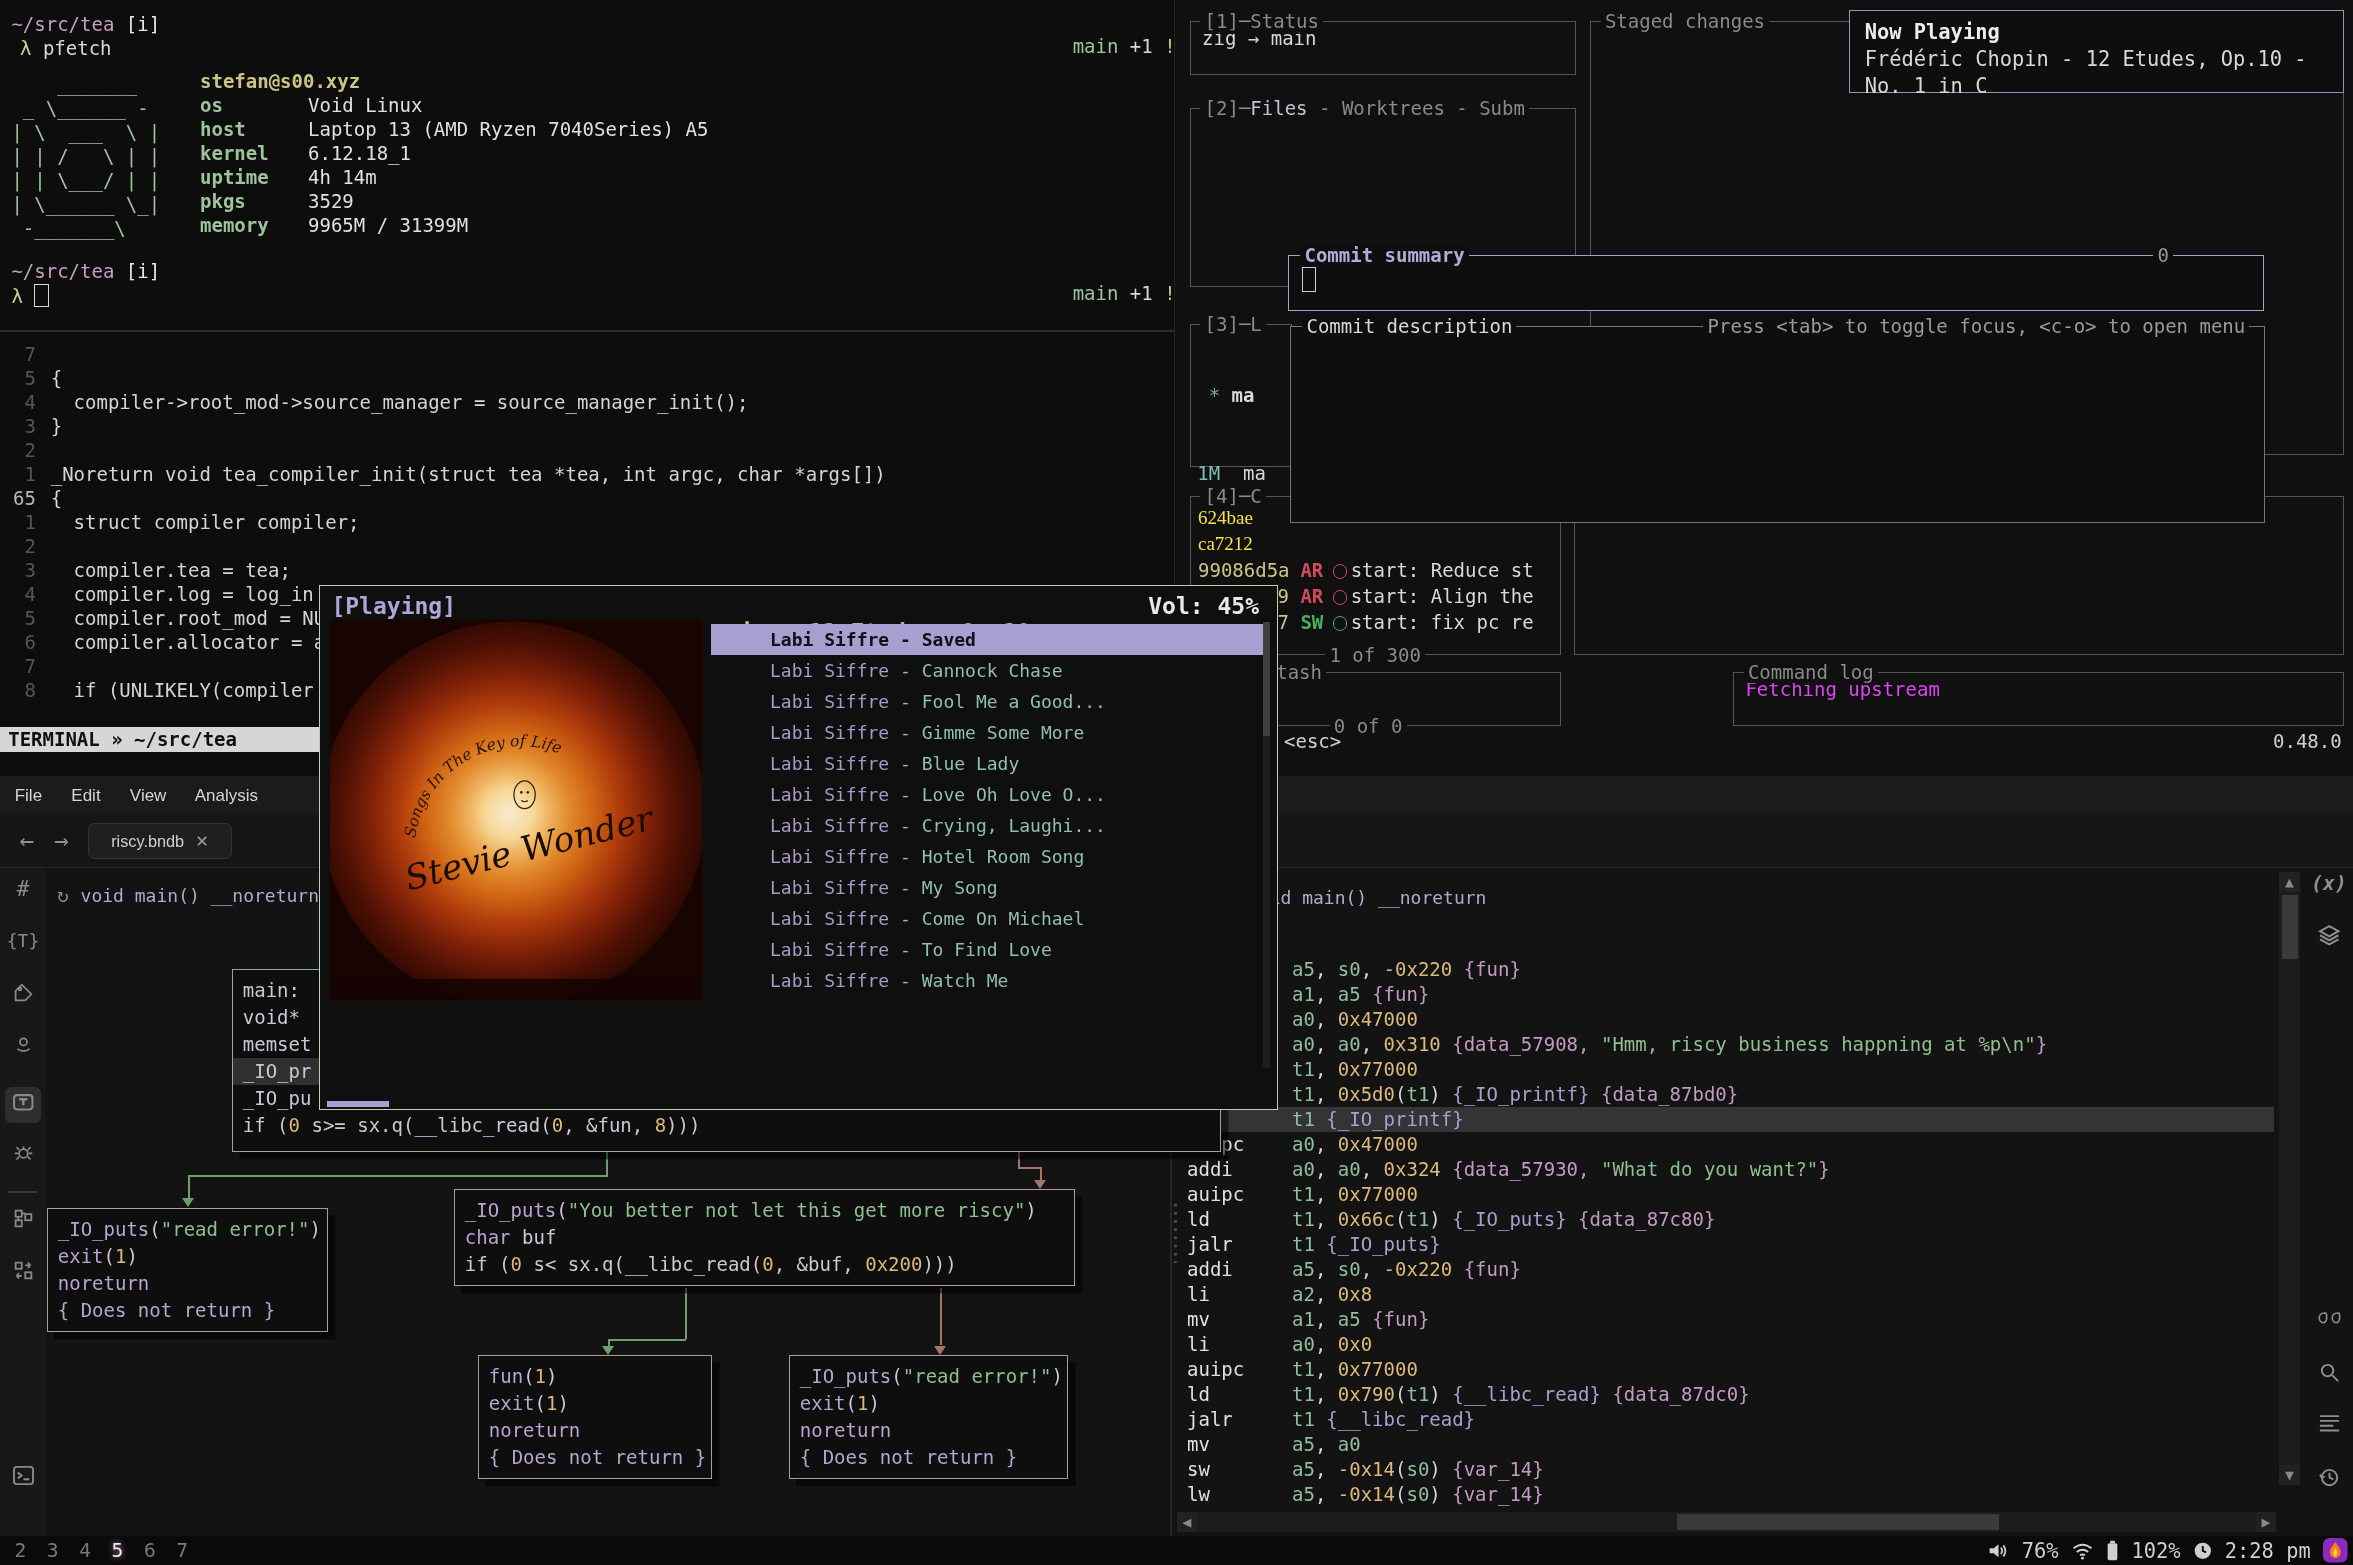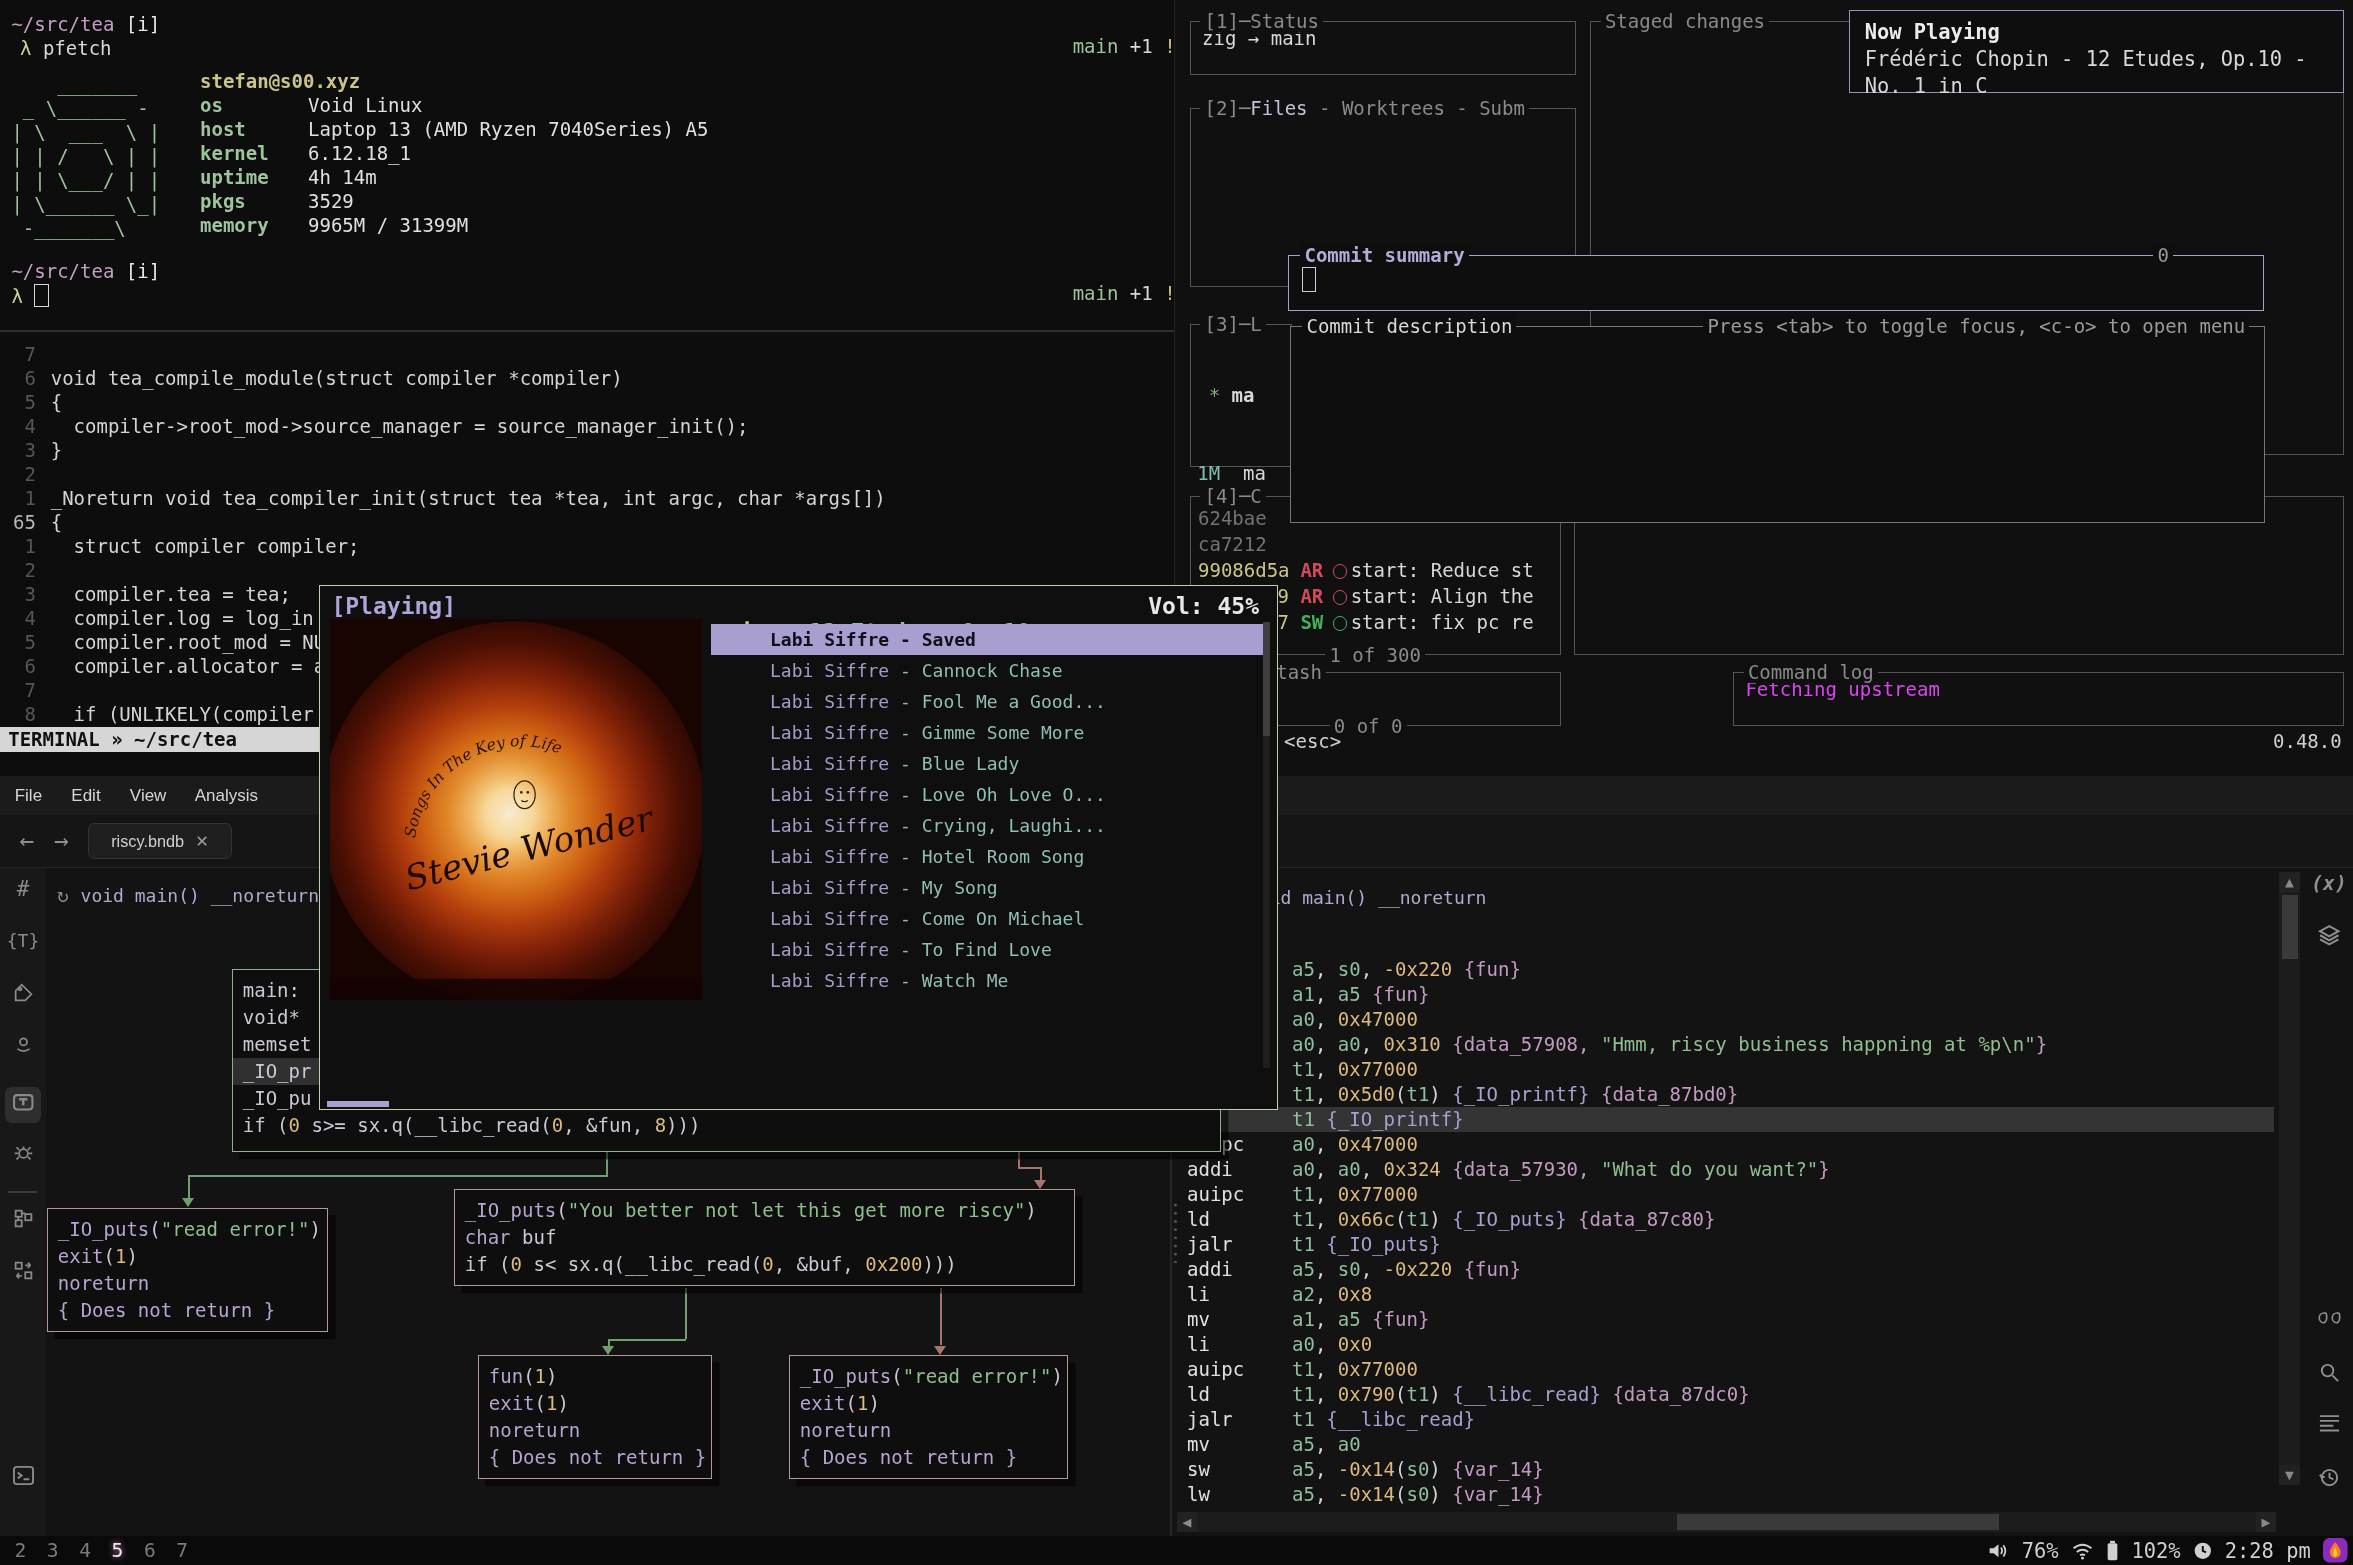--- a/index.html
+++ b/index.html
@@ -26,21 +26,21 @@
   
   #gitui{left:1174px;top:0;width:1179px;height:776px;background:#101010;border-left:1.6px solid #222;box-sizing:border-box;}
   .gbox{position:absolute;border:1.6px solid #555;background:transparent;}
   .gbox .blabel{position:absolute;top:-12.3px;left:9.8px;background:#101010;padding:0 4.1px;color:#8a8a8a;white-space:nowrap;}
   .gbox .bfoot{position:absolute;bottom:-12.3px;background:#101010;padding:0 4.1px;color:#8a8a8a;white-space:nowrap;}
   .gpopup{position:absolute;background:#0e0e0e;border:1.6px solid #777;z-index:5;}
   .gpopup.focus{border-color:#a89fd0;}
   .gpopup .blabel{position:absolute;top:-12.3px;left:11.4px;background:#0e0e0e;padding:0 4.1px;}
   .gpopup .bhint{position:absolute;top:-12.3px;right:14.7px;background:#0e0e0e;padding:0 4.1px;color:#9a9a9a;white-space:nowrap;}
   .lavender{color:#c6c0da;}
-  .c-hash-line{color:#737373;line-height:26px;}
+  .c-hash-line{color:#fde047;line-height:26px;font-family:Liberation Serif, serif;}
   .commit-row{line-height:26px;white-space:nowrap;}
   .c-hash{display:inline-block;width:91px;text-align:right;color:#cdc588;margin-right:11.4px;}
   .c-tag{font-weight:bold;margin-right:9.8px;}
   .c-tag.red{color:#cf4b5c;} .c-tag.green{color:#46b05e;}
   .c-circle{display:inline-block;width:12.3px;height:12.3px;border-radius:50%;border:1.6px solid;vertical-align:-1.6px;margin-right:3.3px;}
   .c-circle.red{border-color:#cf4b5c;} .c-circle.green{border-color:#46b05e;}
   .c-msg{color:#d8d8d8;}
   
   #player{left:319px;top:585px;width:959px;height:525px;background:#0f0f0f;border:1.6px solid #b9d3af;
           box-sizing:border-box;z-index:40;font-size:23px;}
@@ -143,21 +143,20 @@
     <div class="abs" style="left:1004px;top:260px;white-space:pre;">
       <span class="gbranch">main</span><span> </span><span class="gadd">+1</span><span> </span><span class="gmod">!3</span><span> </span><span class="gunt">?6</span>
     </div>
     <div class="abs" style="left:11.4px;top:284px;">
       <span class="lam">λ</span>
       <span class="cursor"></span>
     </div>
     <div class="abs sep"></div>
     <div id="code-lines" class="abs" style="left:0;top:342px;">
         <div class="code-row"><span class="lnum">7</span><span class="ltext"></span></div>
-        <div class="code-row"><span class="lnum">6</span><span class="ltext">void tea_compile_module(struct compiler *compiler)</span></div>
         <div class="code-row"><span class="lnum">5</span><span class="ltext">{</span></div>
         <div class="code-row"><span class="lnum">4</span><span class="ltext">  compiler-&gt;root_mod-&gt;source_manager = source_manager_init();</span></div>
         <div class="code-row"><span class="lnum">3</span><span class="ltext">}</span></div>
         <div class="code-row"><span class="lnum">2</span><span class="ltext"></span></div>
         <div class="code-row"><span class="lnum">1</span><span class="ltext">_Noreturn void tea_compiler_init(struct tea *tea, int argc, char *args[])</span></div>
         <div class="code-row cur"><span class="lnum">65</span><span class="ltext">{</span></div>
         <div class="code-row"><span class="lnum">1</span><span class="ltext">  struct compiler compiler;</span></div>
         <div class="code-row"><span class="lnum">2</span><span class="ltext"></span></div>
         <div class="code-row"><span class="lnum">3</span><span class="ltext">  compiler.tea = tea;</span></div>
         <div class="code-row"><span class="lnum">4</span><span class="ltext">  compiler.log = log_in</span></div>

